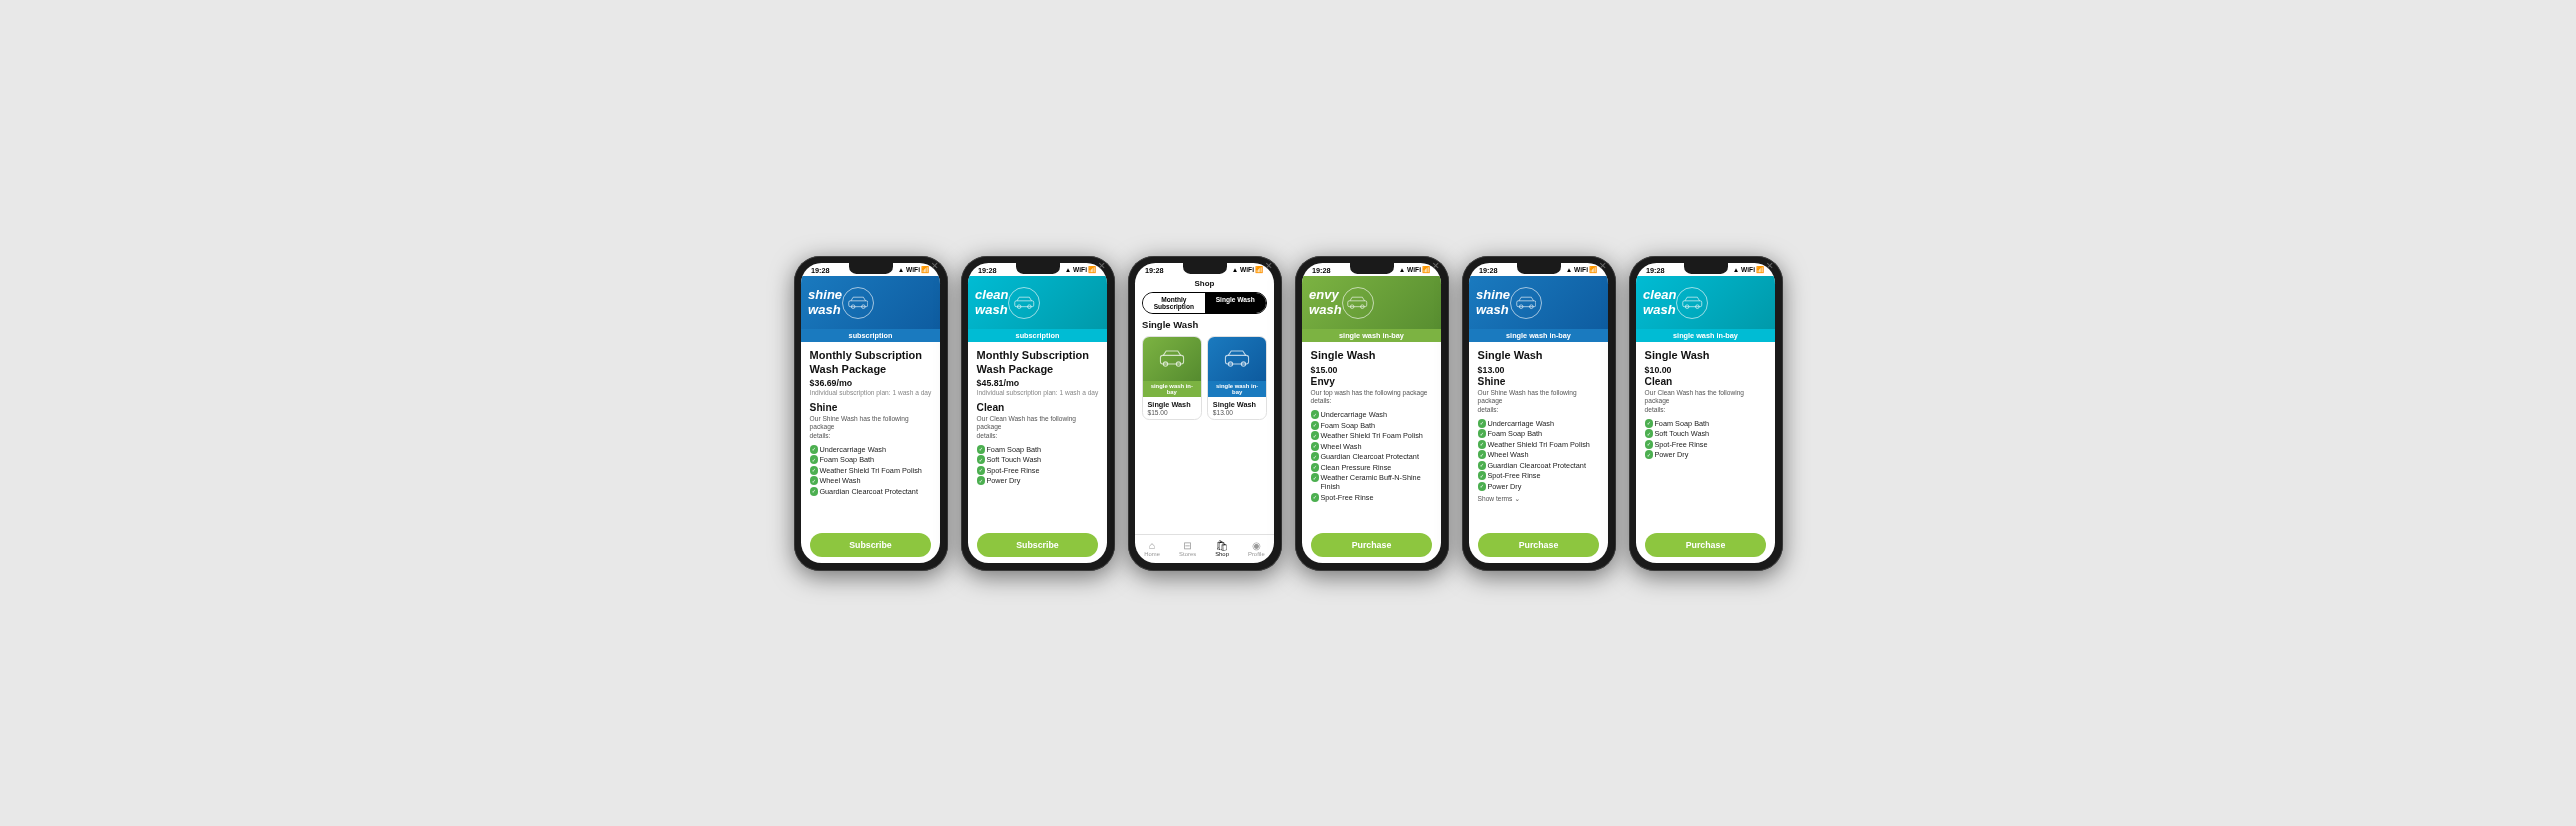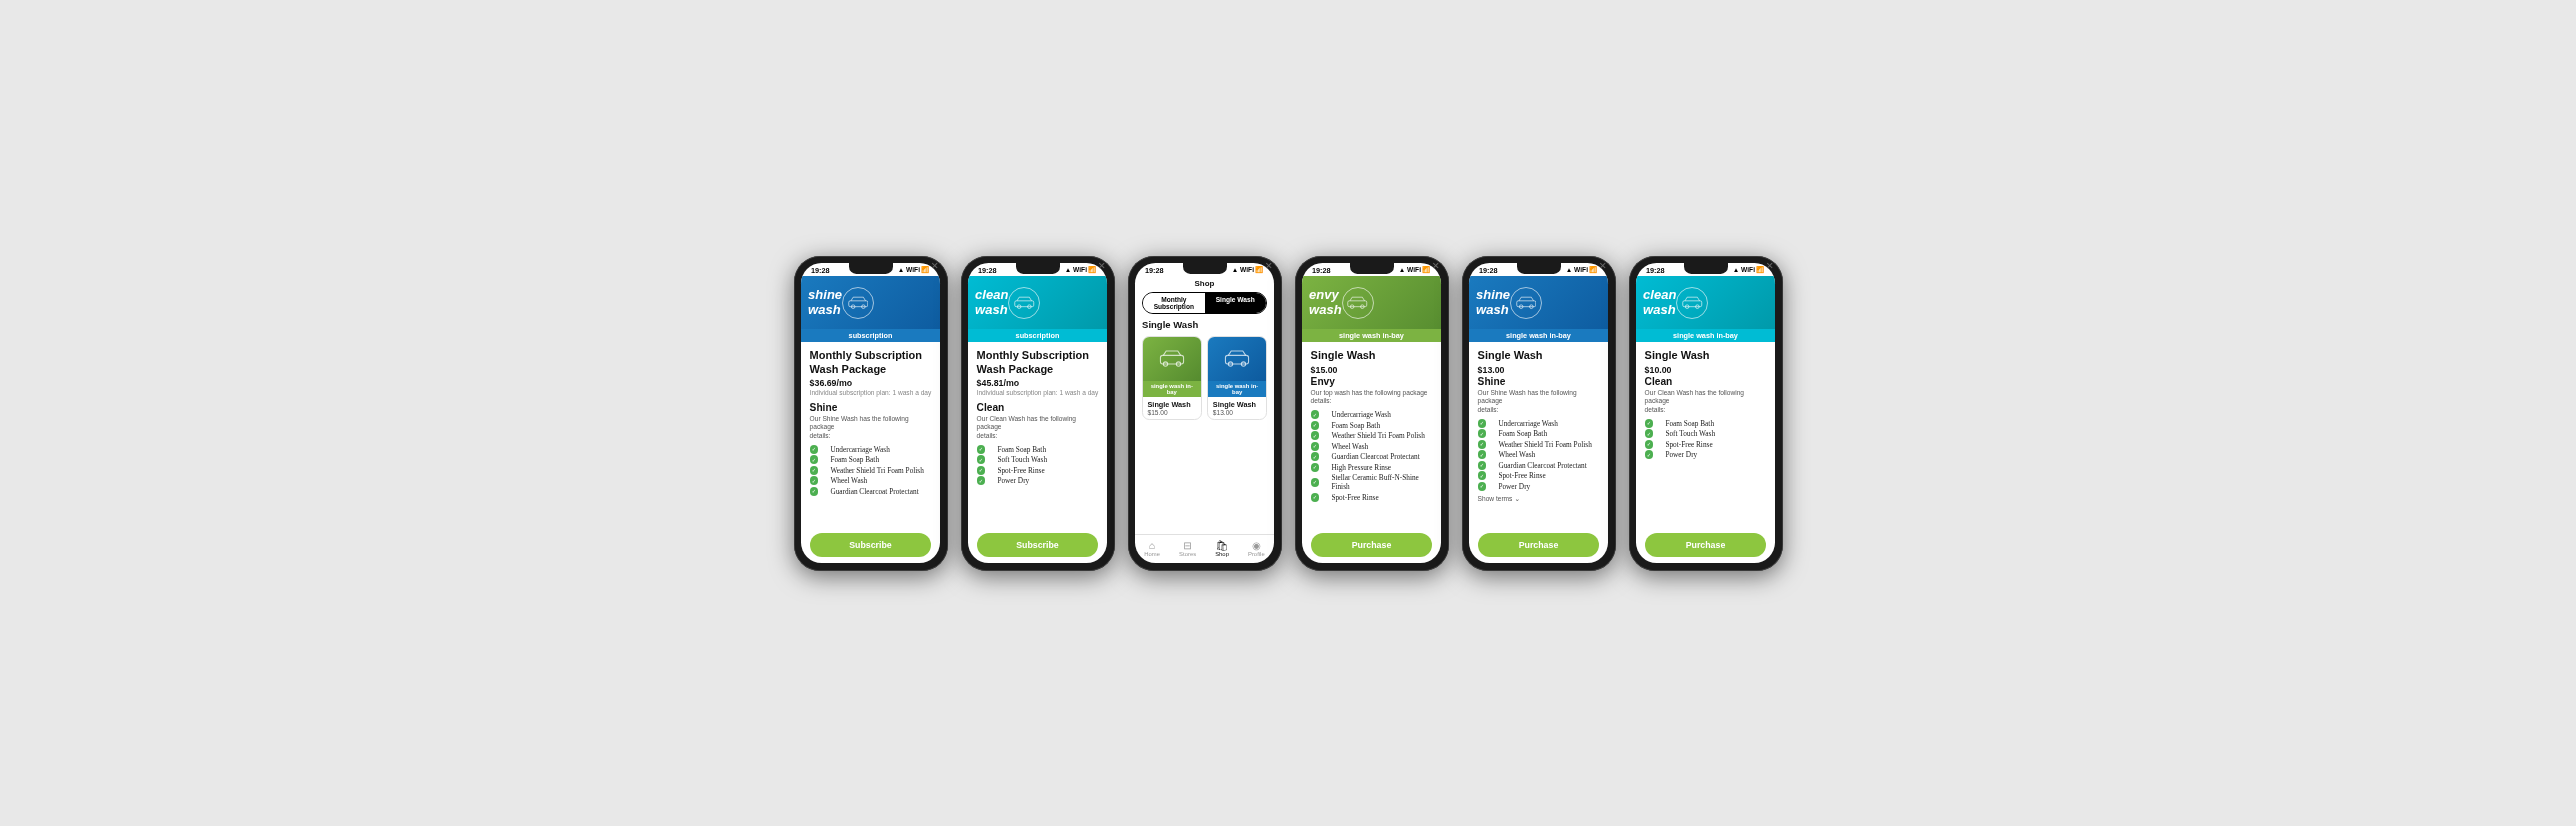--- a/index.html
+++ b/index.html
@@ -154,23 +154,21 @@
       color: #555;
       margin-bottom: 4.4px;
       line-height: 1.3;
     }
     .feature-list { list-style: none; }
     .feature-list li {
       font-size: 7.3px;
       color: #222;
       margin-bottom: 1.5px;
       display: flex;
-      align-items: center;
-      gap: 12px;
-      font-family: Liberation Serif, serif;
+      gap: 1px;
     }
     .check-icon {
       width: 8.8px;
       height: 8.8px;
       border-radius: 50%;
       background: #4caf50;
       color: #fff;
       font-size: 5.1px;
       display: flex;
       align-items: center;
@@ -567,26 +565,26 @@
       <span>Wheel Wash</span>
     </li>
 
     <li>
       <span class="check-icon">✓</span>
       <span>Guardian Clearcoat Protectant</span>
     </li>
 
     <li>
       <span class="check-icon">✓</span>
-      <span>High Pressure Rinse</span>
-    </li>
-
-    <li>
-      <span class="check-icon">✓</span>
-      <span>Stellar Ceramic Buff-N-Shine Finish</span>
+      <span>Clean Pressure Rinse</span>
+    </li>
+
+    <li>
+      <span class="check-icon">✓</span>
+      <span>Weather Ceramic Buff-N-Shine Finish</span>
     </li>
 
     <li>
       <span class="check-icon">✓</span>
       <span>Spot-Free Rinse</span>
     </li>
 
         </ul>
 
       </div>

